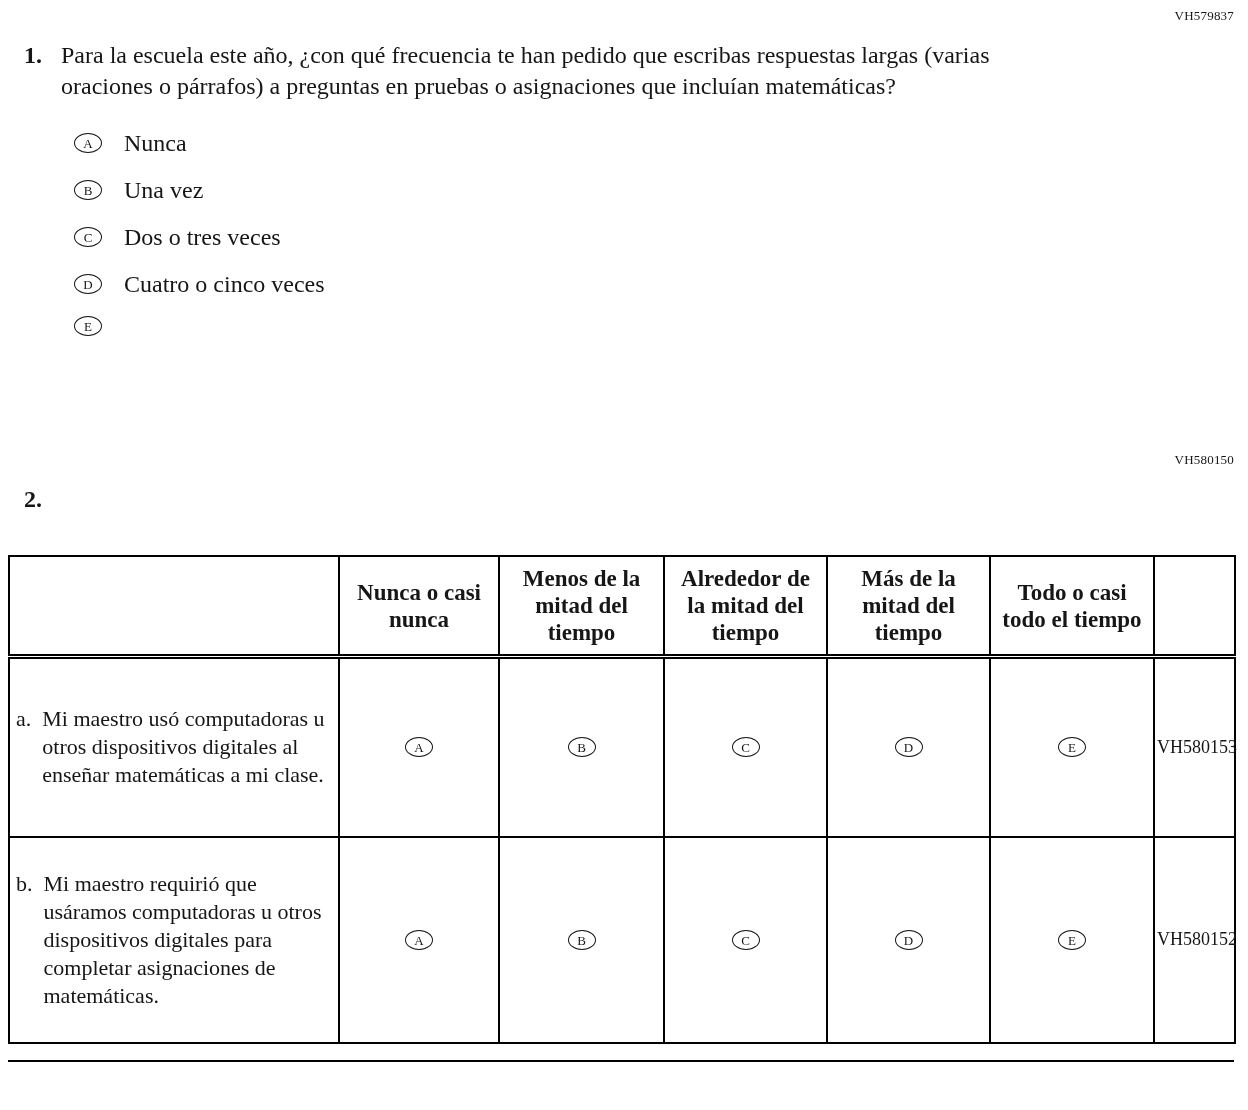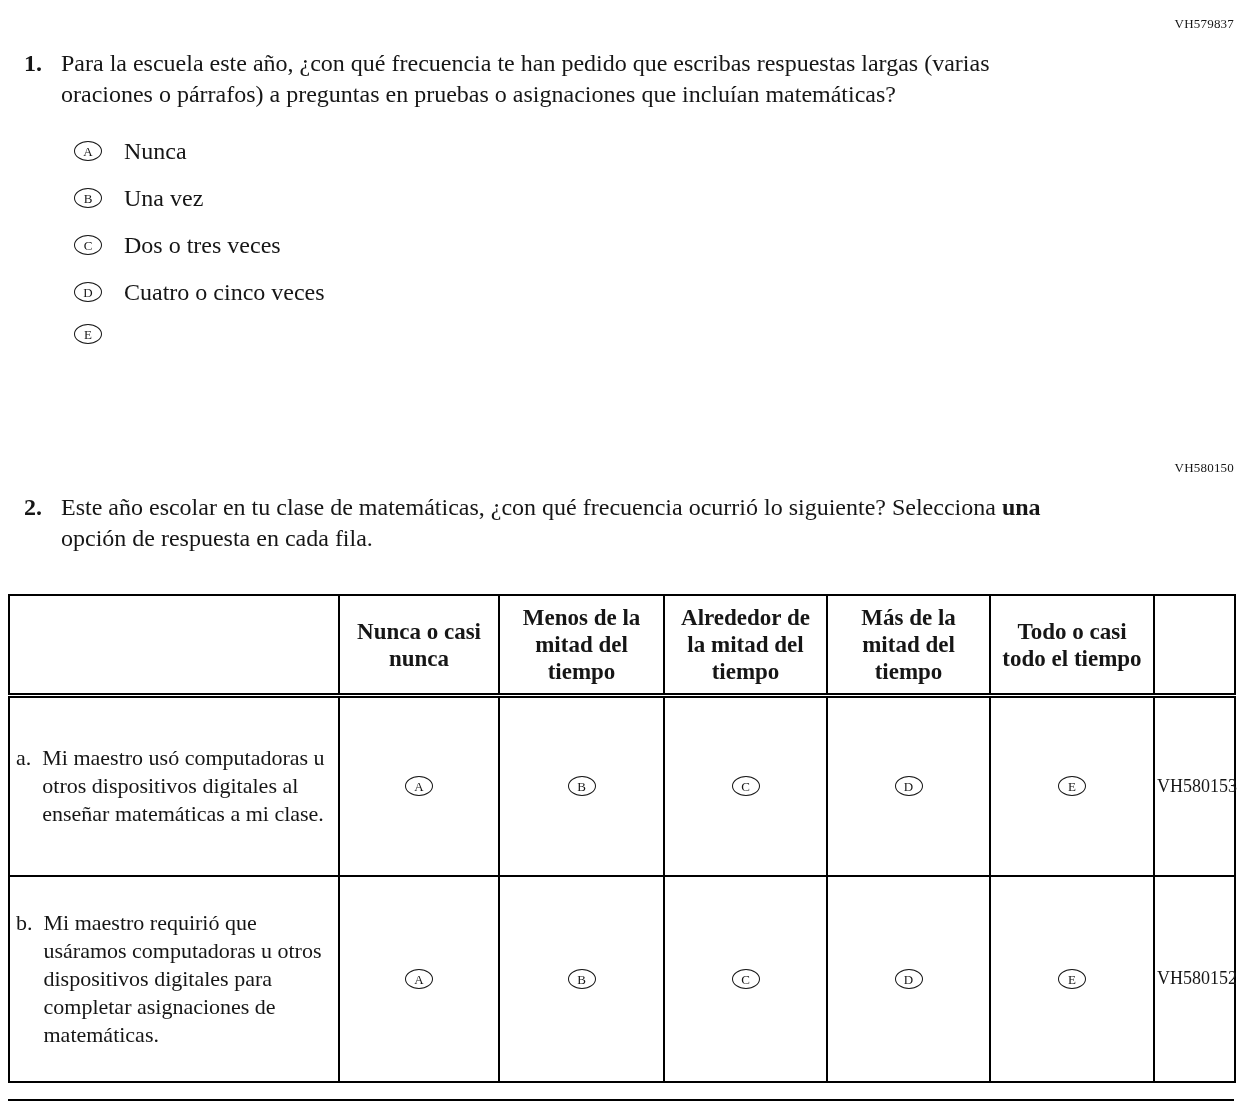--- a/index.html
+++ b/index.html
@@ -10,21 +10,21 @@
     color:#161616;
     overflow:hidden;
     position:relative;
   }
   .vh-code {
     text-align:right;
     padding-right:14px;
     font-size:13px;
     letter-spacing:0.2px;
   }
-  .vh-code.first { padding-top:16px; }
+  .vh-code.first { padding-top:8px; }
   .vh-code.second { margin-top:116px; }
 
   .question {
     display:flex;
     margin:16px 0 0 24px;
     font-size:24px;
     line-height:31px;
   }
   .qnum { font-weight:bold; width:37px; flex-shrink:0; }
   .qtext { max-width:985px; }
@@ -126,23 +126,20 @@
   </div>
   <div class="option">
     <span class="bubble">E</span>
   </div>
 </div>
 
 <div class="vh-code second">VH580150</div>
 
 <div class="question">
   <span class="qnum">2.</span>
-  <div class="qtext">
-    <span>Este año escolar en tu clase de matemáticas, ¿con qué frecuencia ocurrió lo siguiente? Selecciona </span><span class="bold">una</span><span> opción de respuesta en cada fila.</span>
-  </div>
 </div>
 
 <table class="matrix">
   <colgroup>
     <col style="width:330px">
     <col style="width:160px">
     <col style="width:165px">
     <col style="width:163px">
     <col style="width:163px">
     <col style="width:164px">

